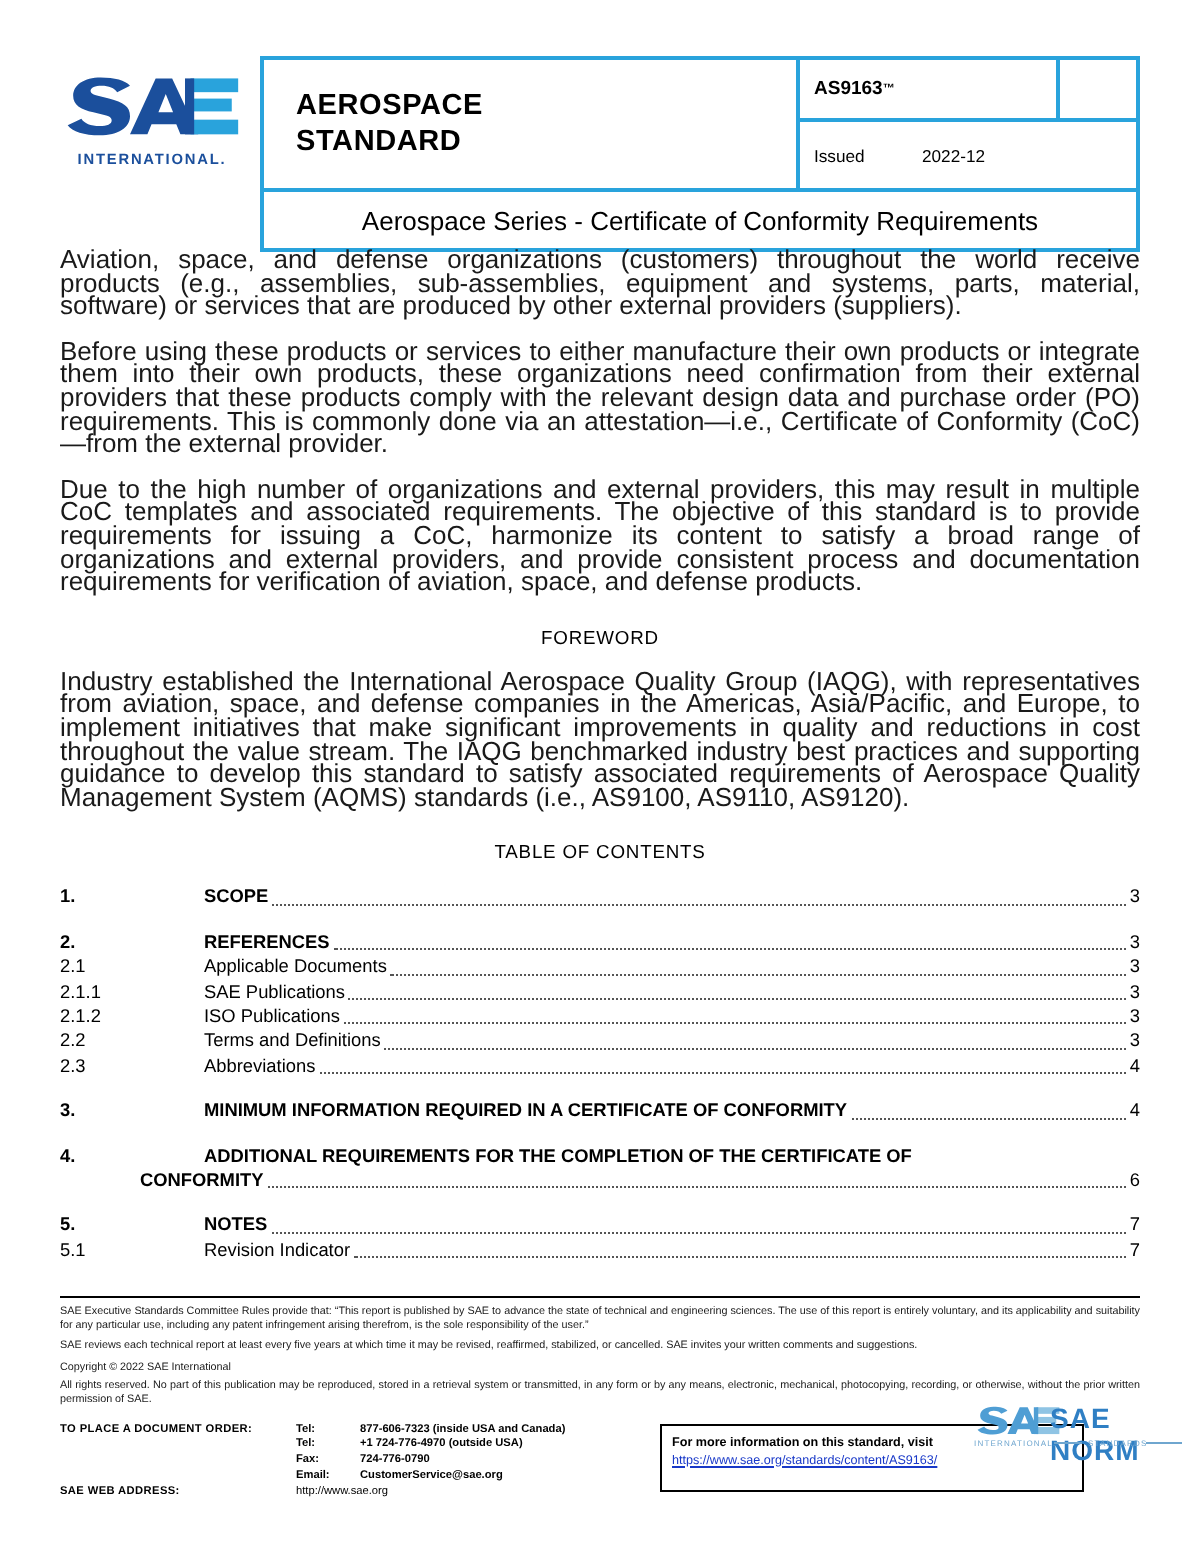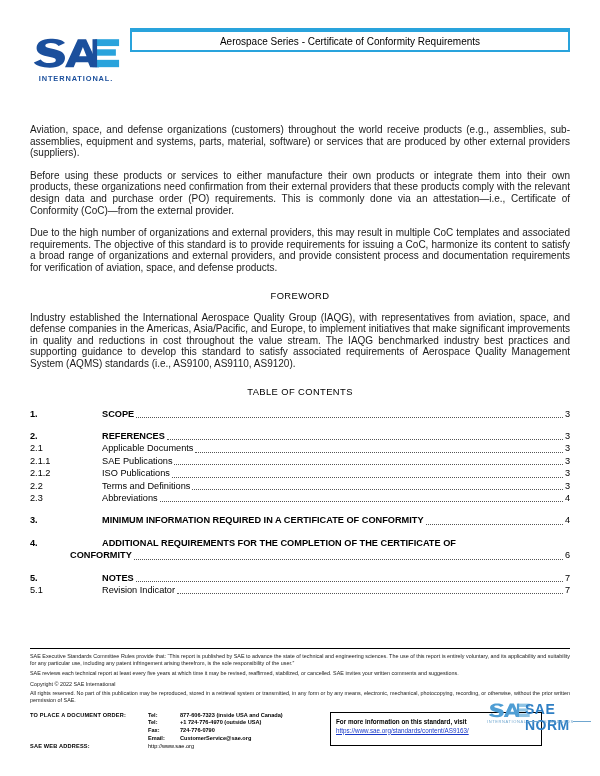--- a/index.html
+++ b/index.html
@@ -108,37 +108,37 @@
     flex: 1 1 auto;
     display: flex;
     align-items: center;
     padding-left: 7px;
     font-size: 8.6px;
     box-sizing: border-box;
   }
   .issued-label { width: 54px; }
   .subtitle-row {
     border-top: 2px solid #29a3dc;
-    height: 20px;
+    height: 30px;
     display: flex;
     align-items: center;
     justify-content: center;
-    font-size: 10px;
+    font-size: 13px;
     box-sizing: border-box;
   }
 
   
   .section-head {
     text-align: center;
     font-size: 9.4px;
     letter-spacing: 0.4px;
     margin: 16px 0 11px 0;
   }
   p.body {
-    font-size: 10px;
+    font-size: 13px;
     line-height: 11.6px;
     text-align: justify;
     margin: 0 0 11px 0;
     color: #1a1a1a;
   }
   p.body:last-child { margin-bottom: 0; }
 
   
   .toc { margin-top: 4px; }
   .toc-row {
@@ -293,20 +293,39 @@
             <rect x="142" y="7" width="52" height="15" fill="#29a3dc"></rect>
             <rect x="142" y="29" width="45" height="14" fill="#29a3dc"></rect>
             <rect x="142" y="52" width="52" height="16" fill="#29a3dc"></rect>
             <rect x="136" y="7" width="10" height="61" fill="#1b4f9c"></rect>
           </svg>
           <div class="intl">INTERNATIONAL.</div>
         </div>
       </div>
 
       <div class="title-table">
+        <div class="title-row">
+          <div class="title-left">
+            <div class="doc-type-line">AEROSPACE</div>
+            <div class="doc-type-line">STANDARD</div>
+          </div>
+          <div class="title-right">
+            <div class="num-row">
+              <div class="num-cell">
+                <span>AS9163</span>
+                  <sup>™</sup>
+              </div>
+              <div class="num-blank"></div>
+            </div>
+            <div class="issued-row">
+              <span class="issued-label">Issued</span>
+              <span>2022-12</span>
+            </div>
+          </div>
+        </div>
         <div class="subtitle-row">Aerospace Series - Certificate of Conformity Requirements</div>
       </div>
     </div>
 
     <div>
       <p class="body">Aviation, space, and defense organizations (customers) throughout the world receive products (e.g., assemblies, sub-assemblies, equipment and systems, parts, material, software) or services that are produced by other external providers (suppliers).</p>
       <p class="body">Before using these products or services to either manufacture their own products or integrate them into their own products, these organizations need confirmation from their external providers that these products comply with the relevant design data and purchase order (PO) requirements. This is commonly done via an attestation—i.e., Certificate of Conformity (CoC)—from the external provider.</p>
       <p class="body">Due to the high number of organizations and external providers, this may result in multiple CoC templates and associated requirements. The objective of this standard is to provide requirements for issuing a CoC, harmonize its content to satisfy a broad range of organizations and external providers, and provide consistent process and documentation requirements for verification of aviation, space, and defense products.</p>
     </div>
 

